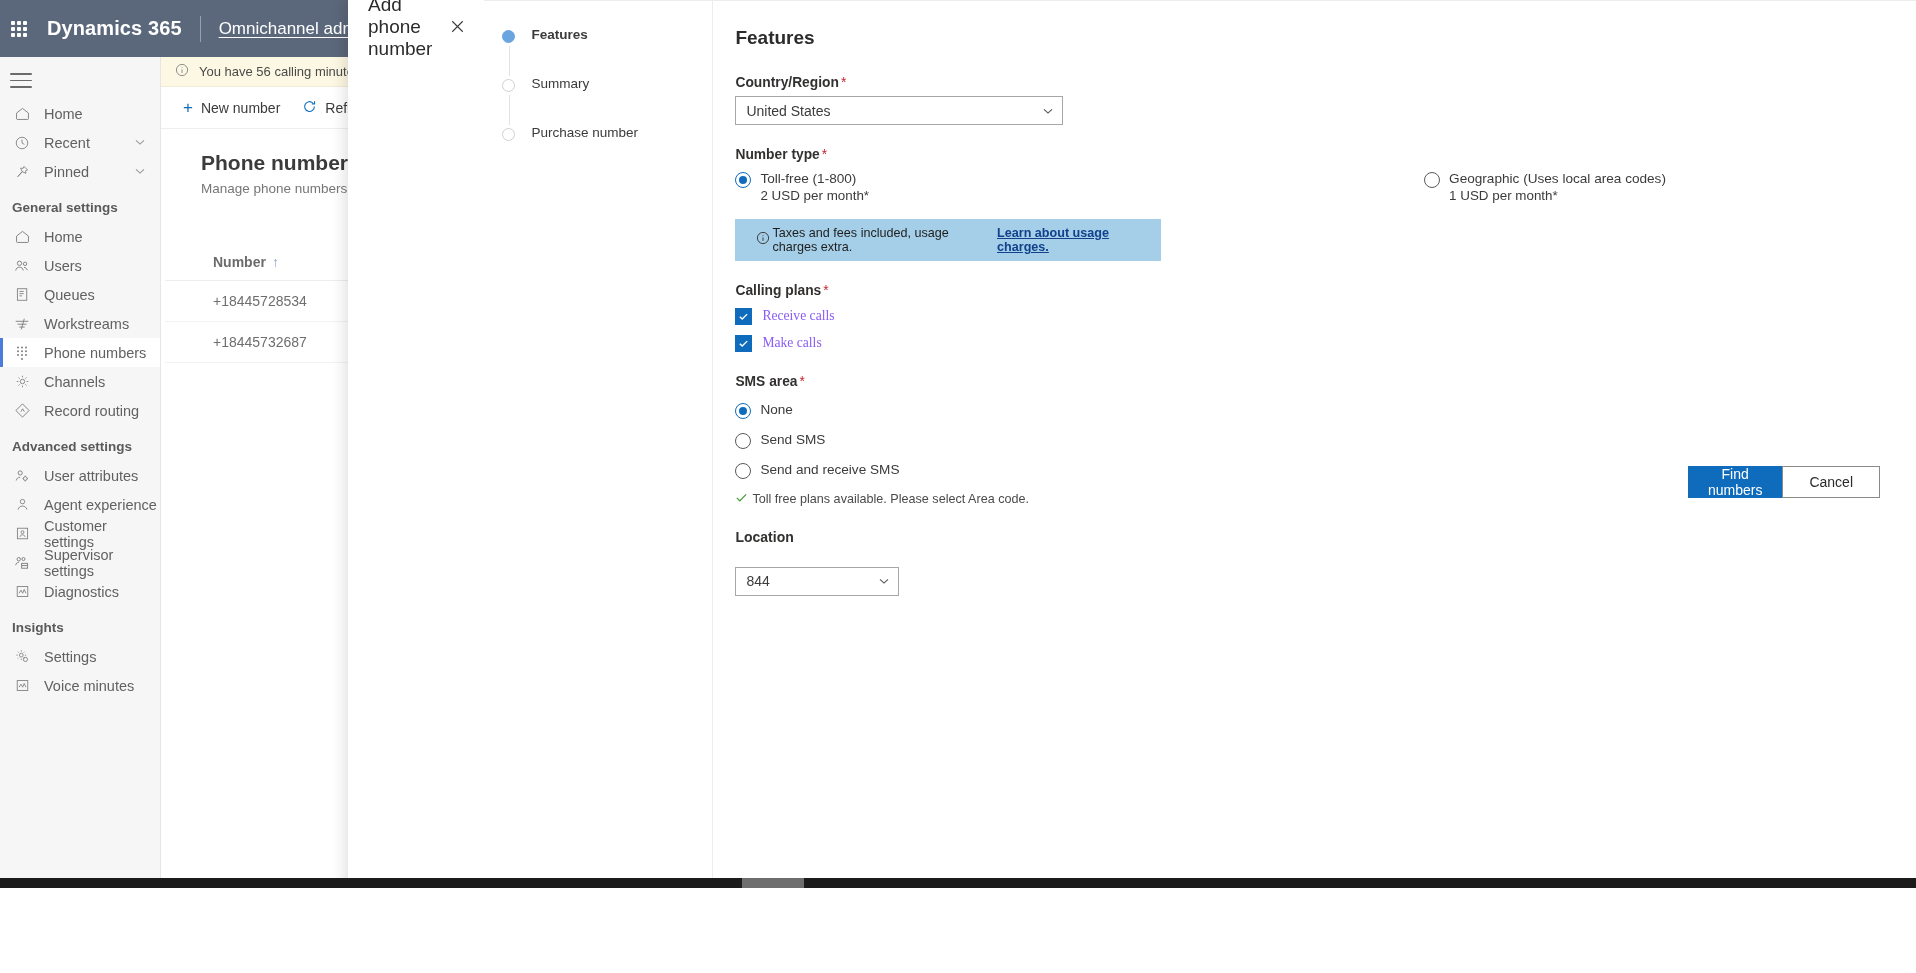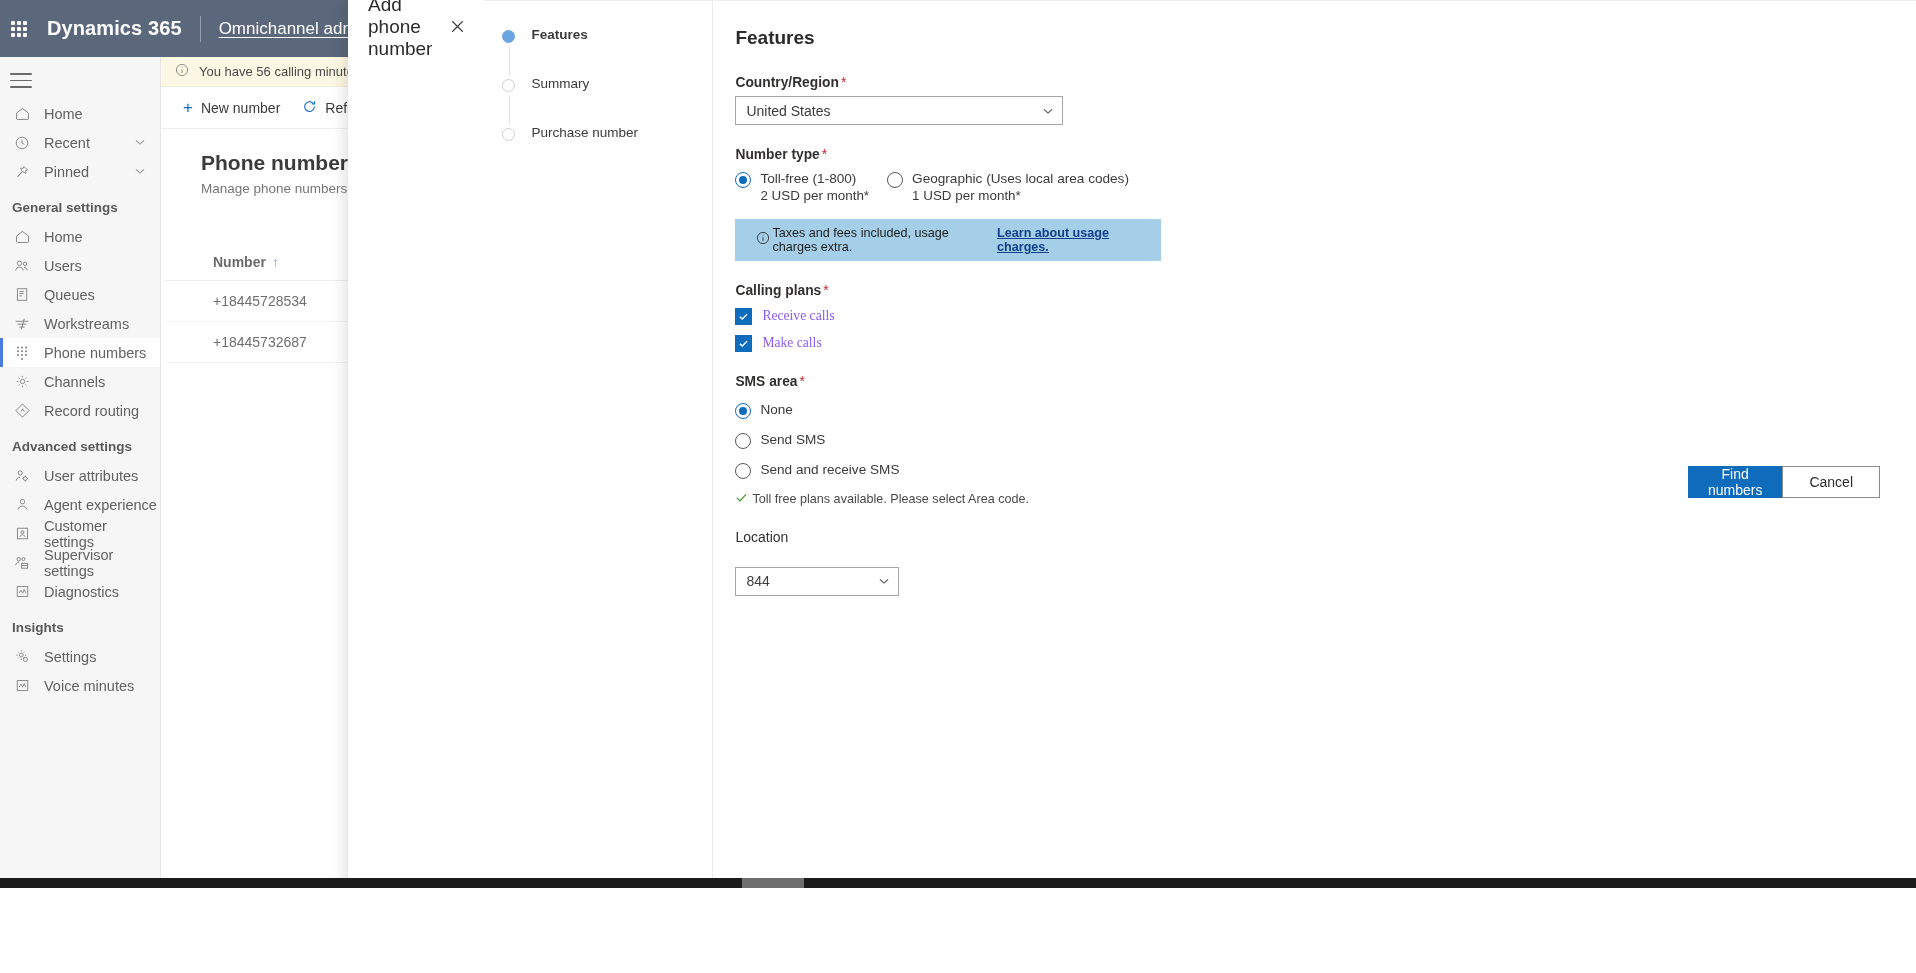--- a/index.html
+++ b/index.html
@@ -125,21 +125,21 @@
     width: 328px; height: 29px; border:1px solid #a7a7a7; background:#fff;
     display:flex; align-items:center; padding: 0 0 0 10px; font-size: 14px; color:#3b3b3b;
     position: relative; cursor:pointer;
   }
   .combo.small { width: 164px; }
   .combo .cv { flex:1; }
   .combo .carr { width: 28px; display:flex; align-items:center; justify-content:center; color:#555; }
 
   .section { margin-top: 22px; }
 
-  .radio-row { display:flex; gap: 18px; margin-top: 8px; }
+  .radio-row { display:flex; gap: 18px; margin-top: 8px; justify-content: space-between; }
   .radio-opt { display:flex; align-items:flex-start; cursor:pointer; }
   .rdo {
     width: 16px; height: 16px; border-radius:50%; border: 1.3px solid #5a5a5a; background:#fff;
     flex:0 0 16px; margin-top: 2px; position:relative; box-sizing:border-box;
   }
   .rdo.on { border-color:#0f6cbd; border-width: 1.5px; }
   .rdo.on::after {
     content:""; position:absolute; left: 3px; top: 3px; width: 8px; height: 8px;
     border-radius:50%; background:#0f6cbd;
   }
@@ -162,21 +162,21 @@
   .cbx.on svg { display:block; }
   .cbx-label { margin-left: 10px; font-size: 13.6px; color:#8b5cf6;font-family:Liberation Serif, serif; }
 
   .radio-col { margin-top: 12px; }
   .radio-col .radio-opt { margin-bottom: 12px; }
 
   .okline { display:flex; align-items:center; margin-top: 6px; gap: 4px; }
   .okline .chk { color:#3f9c35; font-size: 14px; }
   .okline .oktext { font-size: 12.6px; color:#4a4a4a; }
 
-  .subhead { font-size: 14px; font-weight: normal; color:#323130; margin-top: 22px; }
+  .subhead { font-size: 14px; font-weight: bold; color:#323130; margin-top: 22px; }
 
   .modal-foot {
     flex: 0 0 70px; border-top:1px solid #ededed; display:flex; align-items:center;
     padding: 0 36px 0 22px;
   }
   .btn-primary {
     background:#0f6cbd; color:#fff; border:none; height: 32px; padding: 0 20px;
     font-size: 14px; cursor:pointer; font-family:"Liberation Sans", sans-serif;
   }
   .btn-secondary {

